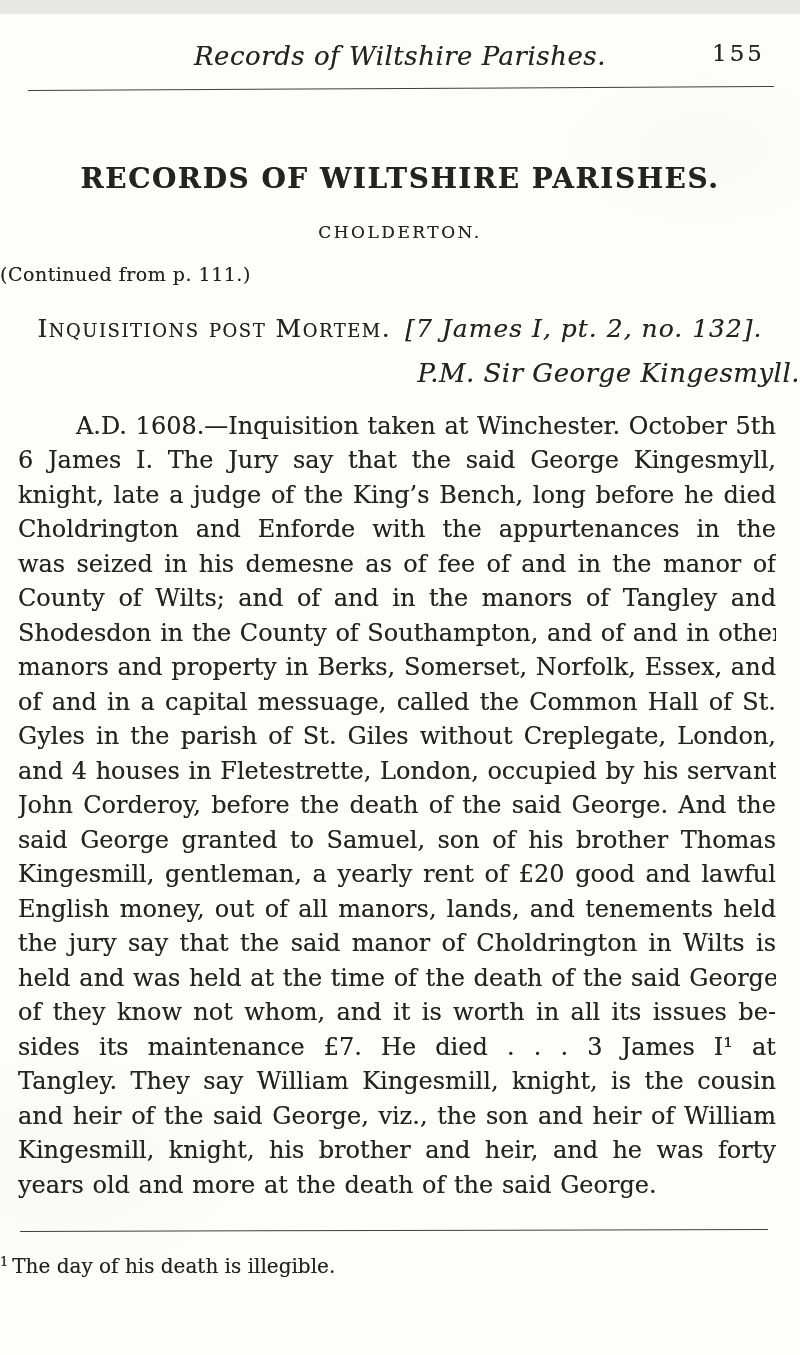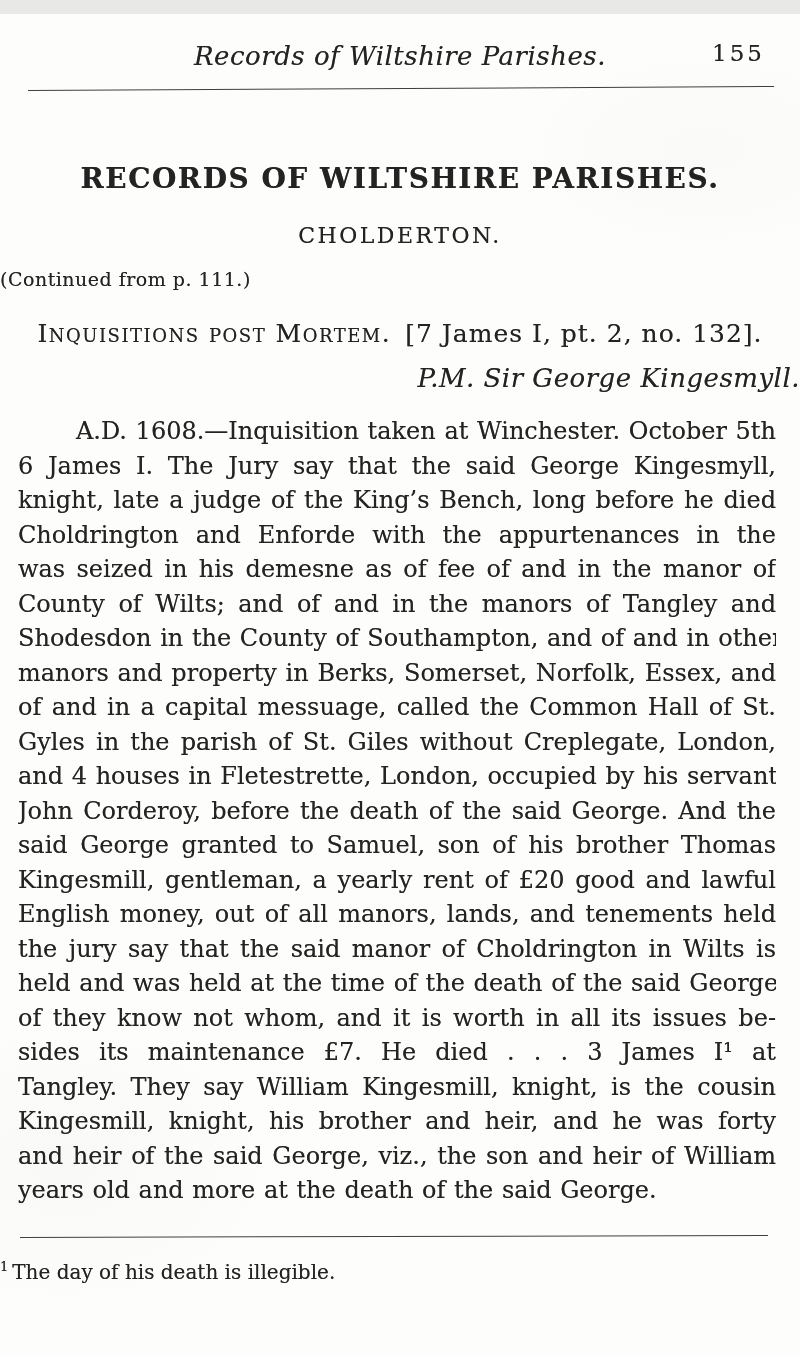--- a/index.html
+++ b/index.html
@@ -62,21 +62,21 @@
     margin: 74px 0 0 0;
     text-align: center;
     font-size: 28px;
     font-weight: bold;
     letter-spacing: 1.5px;
     line-height: 1.15;
   }
   .parish {
     margin: 28px 0 0 0;
     text-align: center;
-    font-size: 22px;
+    font-size: 17px;
     font-weight: normal;
     letter-spacing: 2.5px;
     line-height: 1.15;
   }
   .continuation {
     margin-top: 20px;
     font-size: 19px;
     letter-spacing: 0.5px;
     line-height: 1.2;
   }
@@ -85,20 +85,21 @@
     text-align: center;
     font-size: 25px;
     line-height: 1.2;
     white-space: nowrap;
   }
   .series {
     font-variant: small-caps;
     letter-spacing: 1.5px;
   }
   .reference {
+    font-style: italic;
     margin-left: 14px;
     letter-spacing: 1px;
   }
   .subject {
     margin-top: 14px;
     text-align: right;
     font-style: italic;
     font-size: 26px;
     letter-spacing: 0.5px;
     line-height: 1.2;
@@ -174,22 +175,22 @@
       <div class="body-line">and 4 houses in Fletestrette, London, occupied by his servant,</div>
       <div class="body-line">John Corderoy, before the death of the said George. And the</div>
       <div class="body-line">said George granted to Samuel, son of his brother Thomas</div>
       <div class="body-line">Kingesmill, gentleman, a yearly rent of £20 good and lawful</div>
       <div class="body-line">English money, out of all manors, lands, and tenements held</div>
       <div class="body-line">the jury say that the said manor of Choldrington in Wilts is</div>
       <div class="body-line">held and was held at the time of the death of the said George</div>
       <div class="body-line">of they know not whom, and it is worth in all its issues be-</div>
       <div class="body-line">sides its maintenance £7. He died . . . 3 James I¹ at</div>
       <div class="body-line">Tangley. They say William Kingesmill, knight, is the cousin</div>
+      <div class="body-line">and heir of the said George, viz., the son and heir of William</div>
       <div class="body-line">Kingesmill, knight, his brother and heir, and he was forty</div>
-      <div class="body-line">and heir of the said George, viz., the son and heir of William</div>
       <div class="body-line last-line">years old and more at the death of the said George.</div>
     </section>
 
   <hr class="rule rule-bottom">
 
   <div class="footnote">
     <sup class="fn-marker">1</sup><span>The day of his death is illegible.</span>
   </div>
 
 </div>

